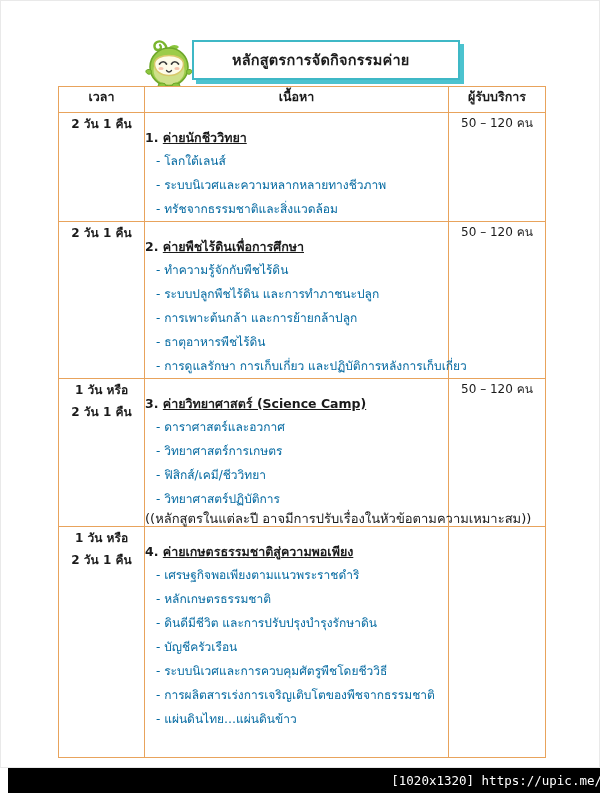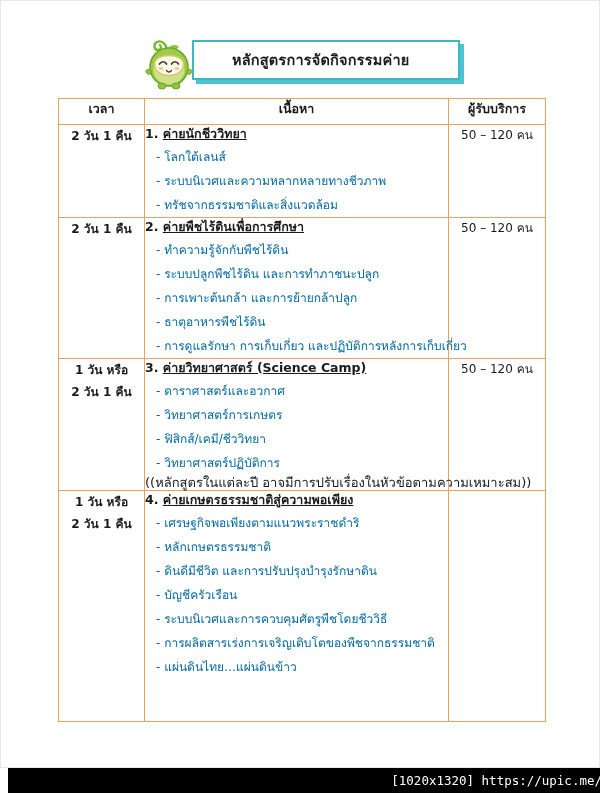--- a/index.html
+++ b/index.html
@@ -66,21 +66,21 @@
     letter-spacing: 0.2px;
     line-height: 1;
     white-space: nowrap;
     text-align: right;
   }
 
   
   .curriculum-table {
     position: absolute;
     left: 57px;
-    top: 97px;
+    top: 85px;
     width: 487px;
     border-collapse: collapse;
     table-layout: fixed;
   }
   .curriculum-table td, .curriculum-table th {
     border: 1px solid #e8a35c;
     vertical-align: top;
     padding: 0;
     background: #ffffff;
   }
@@ -120,20 +120,21 @@
   .cell-body {
     padding: 7px 6px 10px 8px;
   }
 
   .body-heading {
     font-size: 12.5px;
     font-weight: bold;
     color: #1a1a1a;
     margin-bottom: 2px;
     line-height: 18px;
+    margin-top: 16px;
   }
   .body-heading .num { text-decoration: none; }
   .body-heading .ttl { text-decoration: underline; }
 
   .body-item {
     font-size: 12px;
     color: #0369a1;
     line-height: 24px;
     padding-left: 11px;
     white-space: nowrap;

